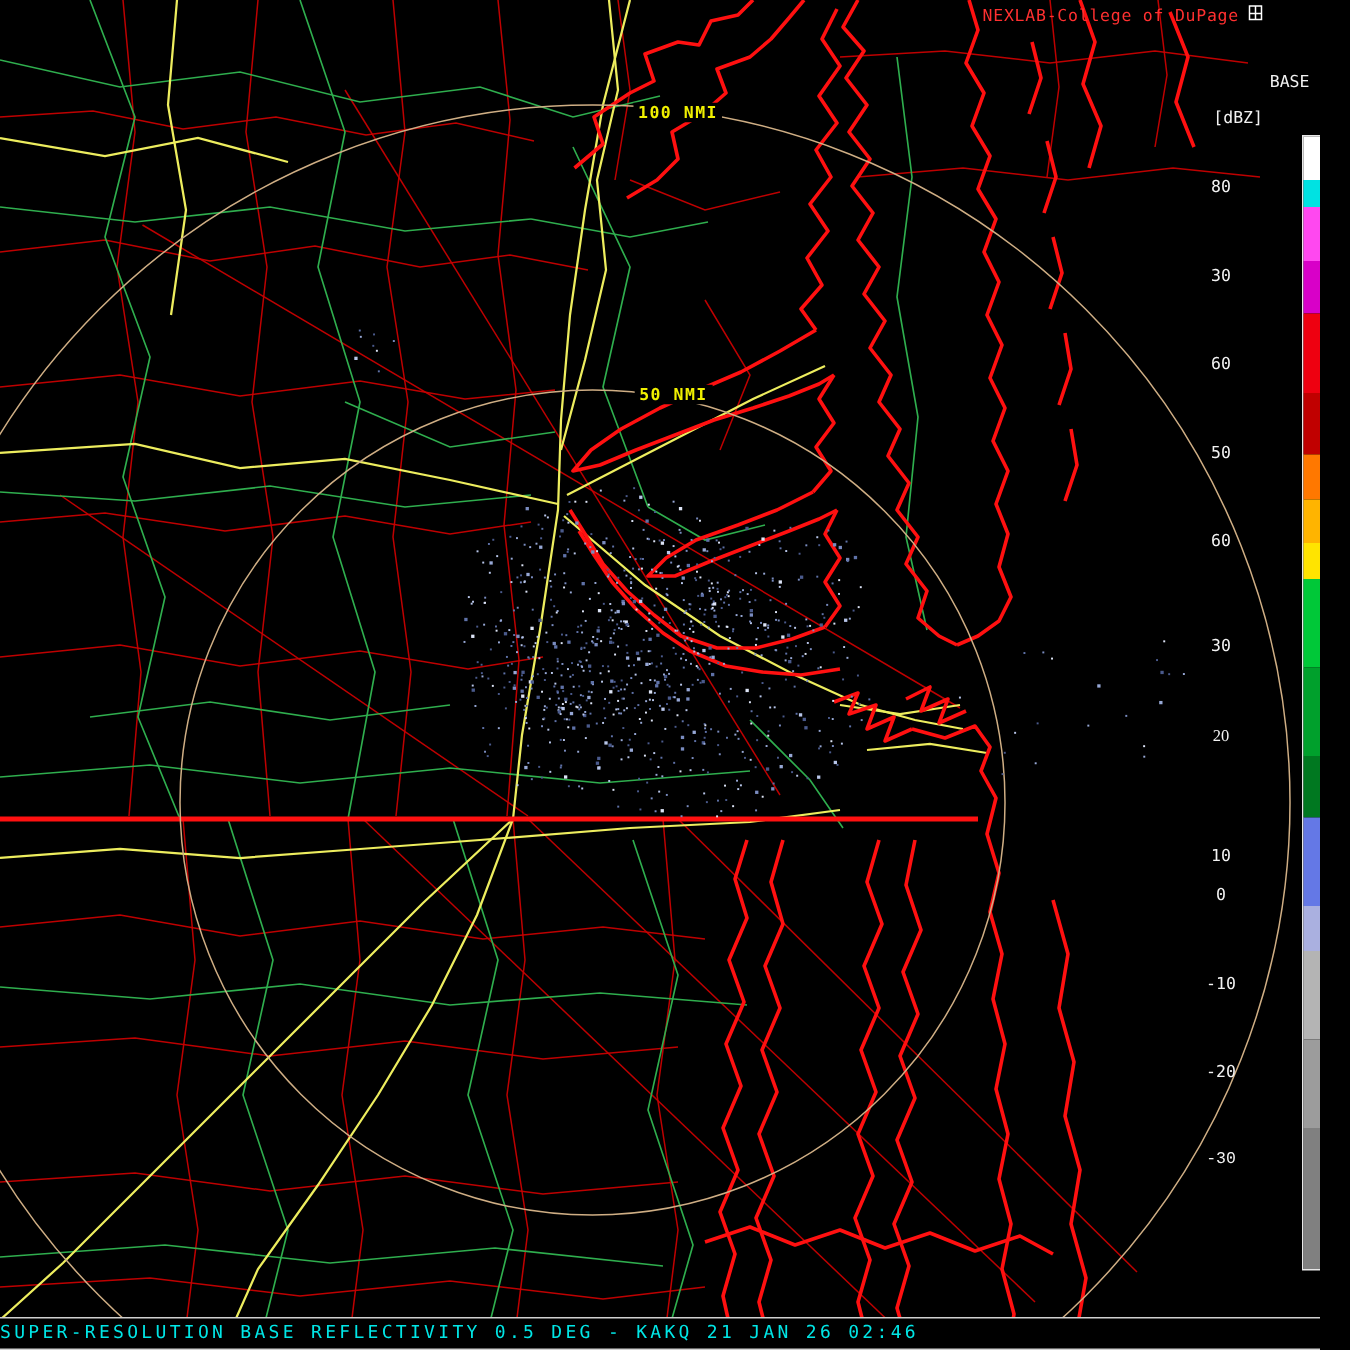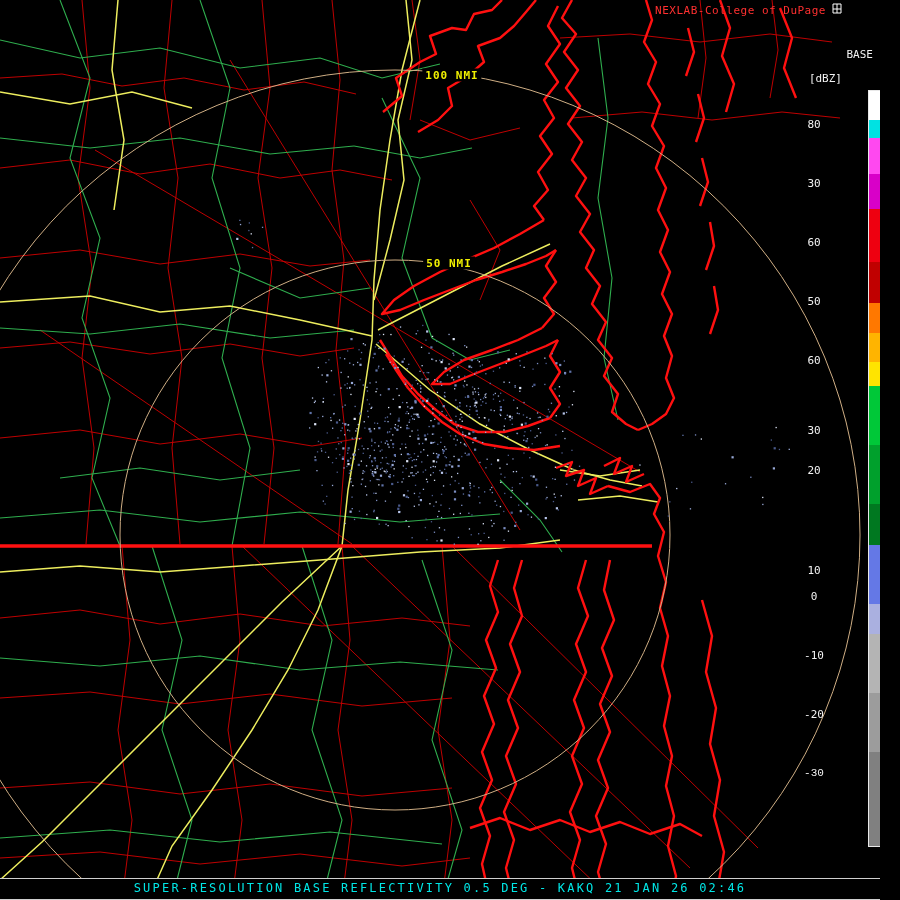--- a/index.html
+++ b/index.html
@@ -20,21 +20,21 @@
   .cb-units{position:absolute;top:72px;right:38px;color:#f2f2f2;font-size:11px}
   #colorbar{position:absolute;top:90px;left:868px;width:26px;border:1px solid #e8e8e8;background:#000}
   .cb-seg{width:100%}
   .cb-tick{position:absolute;right:44px;width:44px;text-align:center;color:#f2f2f2;font-size:11px;line-height:13px}
   .ring-label{position:absolute;transform:translate(-50%,-50%);color:var(--ring_label);
               font-size:11px;font-weight:bold;background:#000;padding:0 3px;letter-spacing:1px;white-space:nowrap}
   #rl100{left:452px;top:75px}
   #rl50{left:449px;top:263px}
   .footer{position:absolute;left:0;right:0;bottom:0;height:22px;background:#000;
           border-top:1px solid #d0d0d0;border-bottom:1px solid #d0d0d0;
-          color:var(--footer_text);font-size:12px;letter-spacing:2.2px;text-align:center;
+          color:var(--footer_text);font-size:12px;letter-spacing:2.2px;text-align:left;
           line-height:19px;white-space:nowrap}
 </style>
 </head>
 <body>
 
 <div id="screen">
 
   <svg id="map" width="900" height="900" viewBox="0 0 900 900">
 
     <g class="county">
@@ -1032,21 +1032,21 @@
       <div class="cb-seg" style="height: 58.9844px; background: rgb(156, 156, 156);"></div>
       <div class="cb-seg" style="height: 94.375px; background: rgb(128, 128, 128);"></div>
     </div>
   <div id="cb-ticks">
       <div class="cb-tick" style="top: 118.391px;">80</div>
       <div class="cb-tick" style="top: 177.375px;">30</div>
       <div class="cb-tick" style="top: 236.359px;">60</div>
       <div class="cb-tick" style="top: 295px;">50</div>
       <div class="cb-tick" style="top: 354.328px;">60</div>
       <div class="cb-tick" style="top: 424px;">30</div>
-      <div class="cb-tick" style="top: 464px;">20</div>
+      <div class="cb-tick" style="top: 485px; font-family: Liberation Serif, serif;">20</div>
       <div class="cb-tick" style="top: 531.281px; margin-top: 33px;">10</div>
       <div class="cb-tick" style="top: 590.266px;">0</div>
       <div class="cb-tick" style="top: 649.25px;">-10</div>
       <div class="cb-tick" style="top: 708.234px;">-20</div>
       <div class="cb-tick" style="top: 767.219px; font-family: Liberation Mono, monospace;">-30</div>
     </div>
 
   <div class="ring-label" id="rl100">100 NMI</div>
   <div class="ring-label" id="rl50">50 NMI</div>
 

